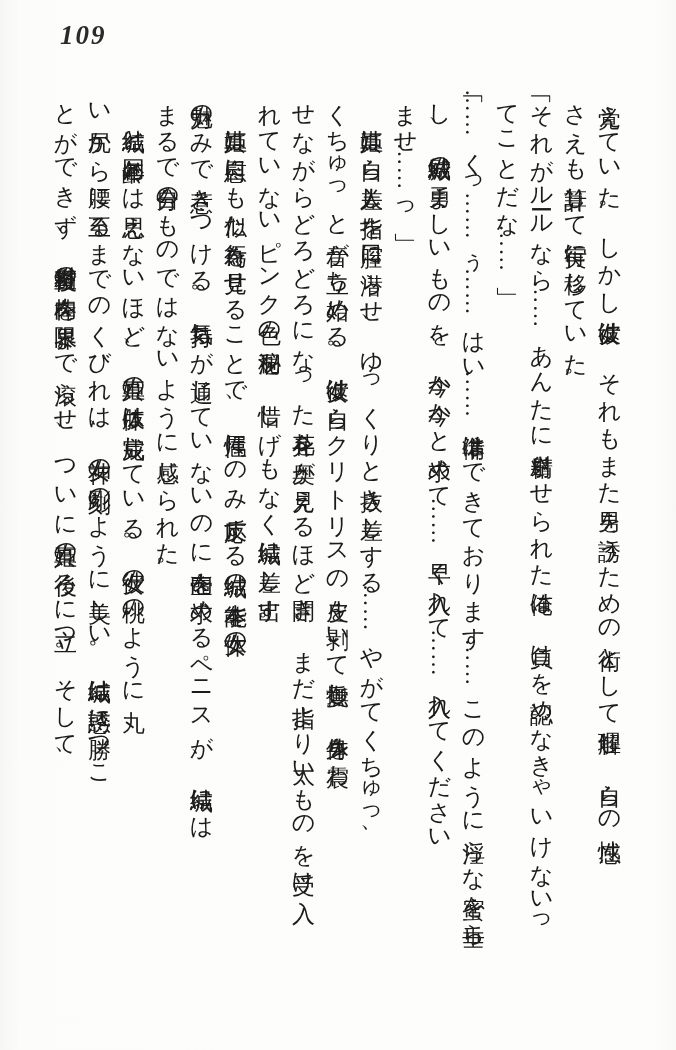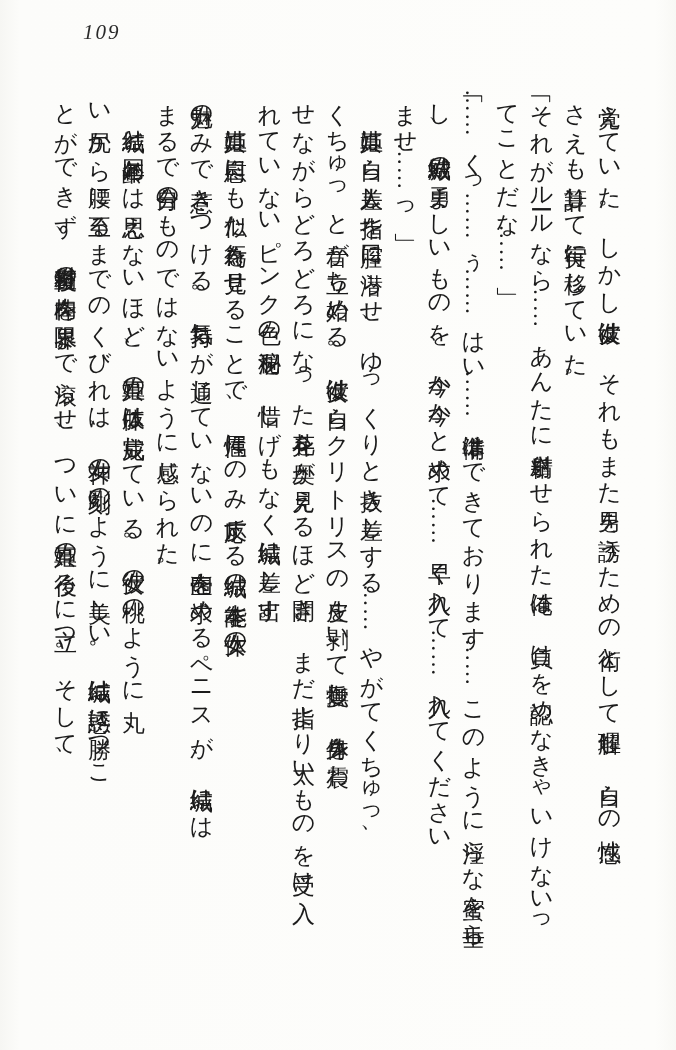--- a/index.html
+++ b/index.html
@@ -15,25 +15,26 @@
     font-family: "Liberation Serif", "DejaVu Serif", serif;
   }
   .page {
     position: absolute;
     inset: 0;
     background: linear-gradient(90deg, #f6f6f3 0%, #fcfcfa 3%, #fdfdfb 97%, #f8f8f5 100%);
   }
   .page-number {
     position: absolute;
     top: 20px;
-    left: 83px;
+    left: 60px;
     font-style: italic;
-    font-size: 21px;
+    font-size: 27px;
     letter-spacing: 2px;
     color: #2a2a2a;
+    font-weight: bold;
   }
   .text-block {
     position: absolute;
     top: 88px;
     right: 50px;
     height: 928px;
     display: flex;
     flex-direction: row-reverse;
     justify-content: flex-start;
   }

